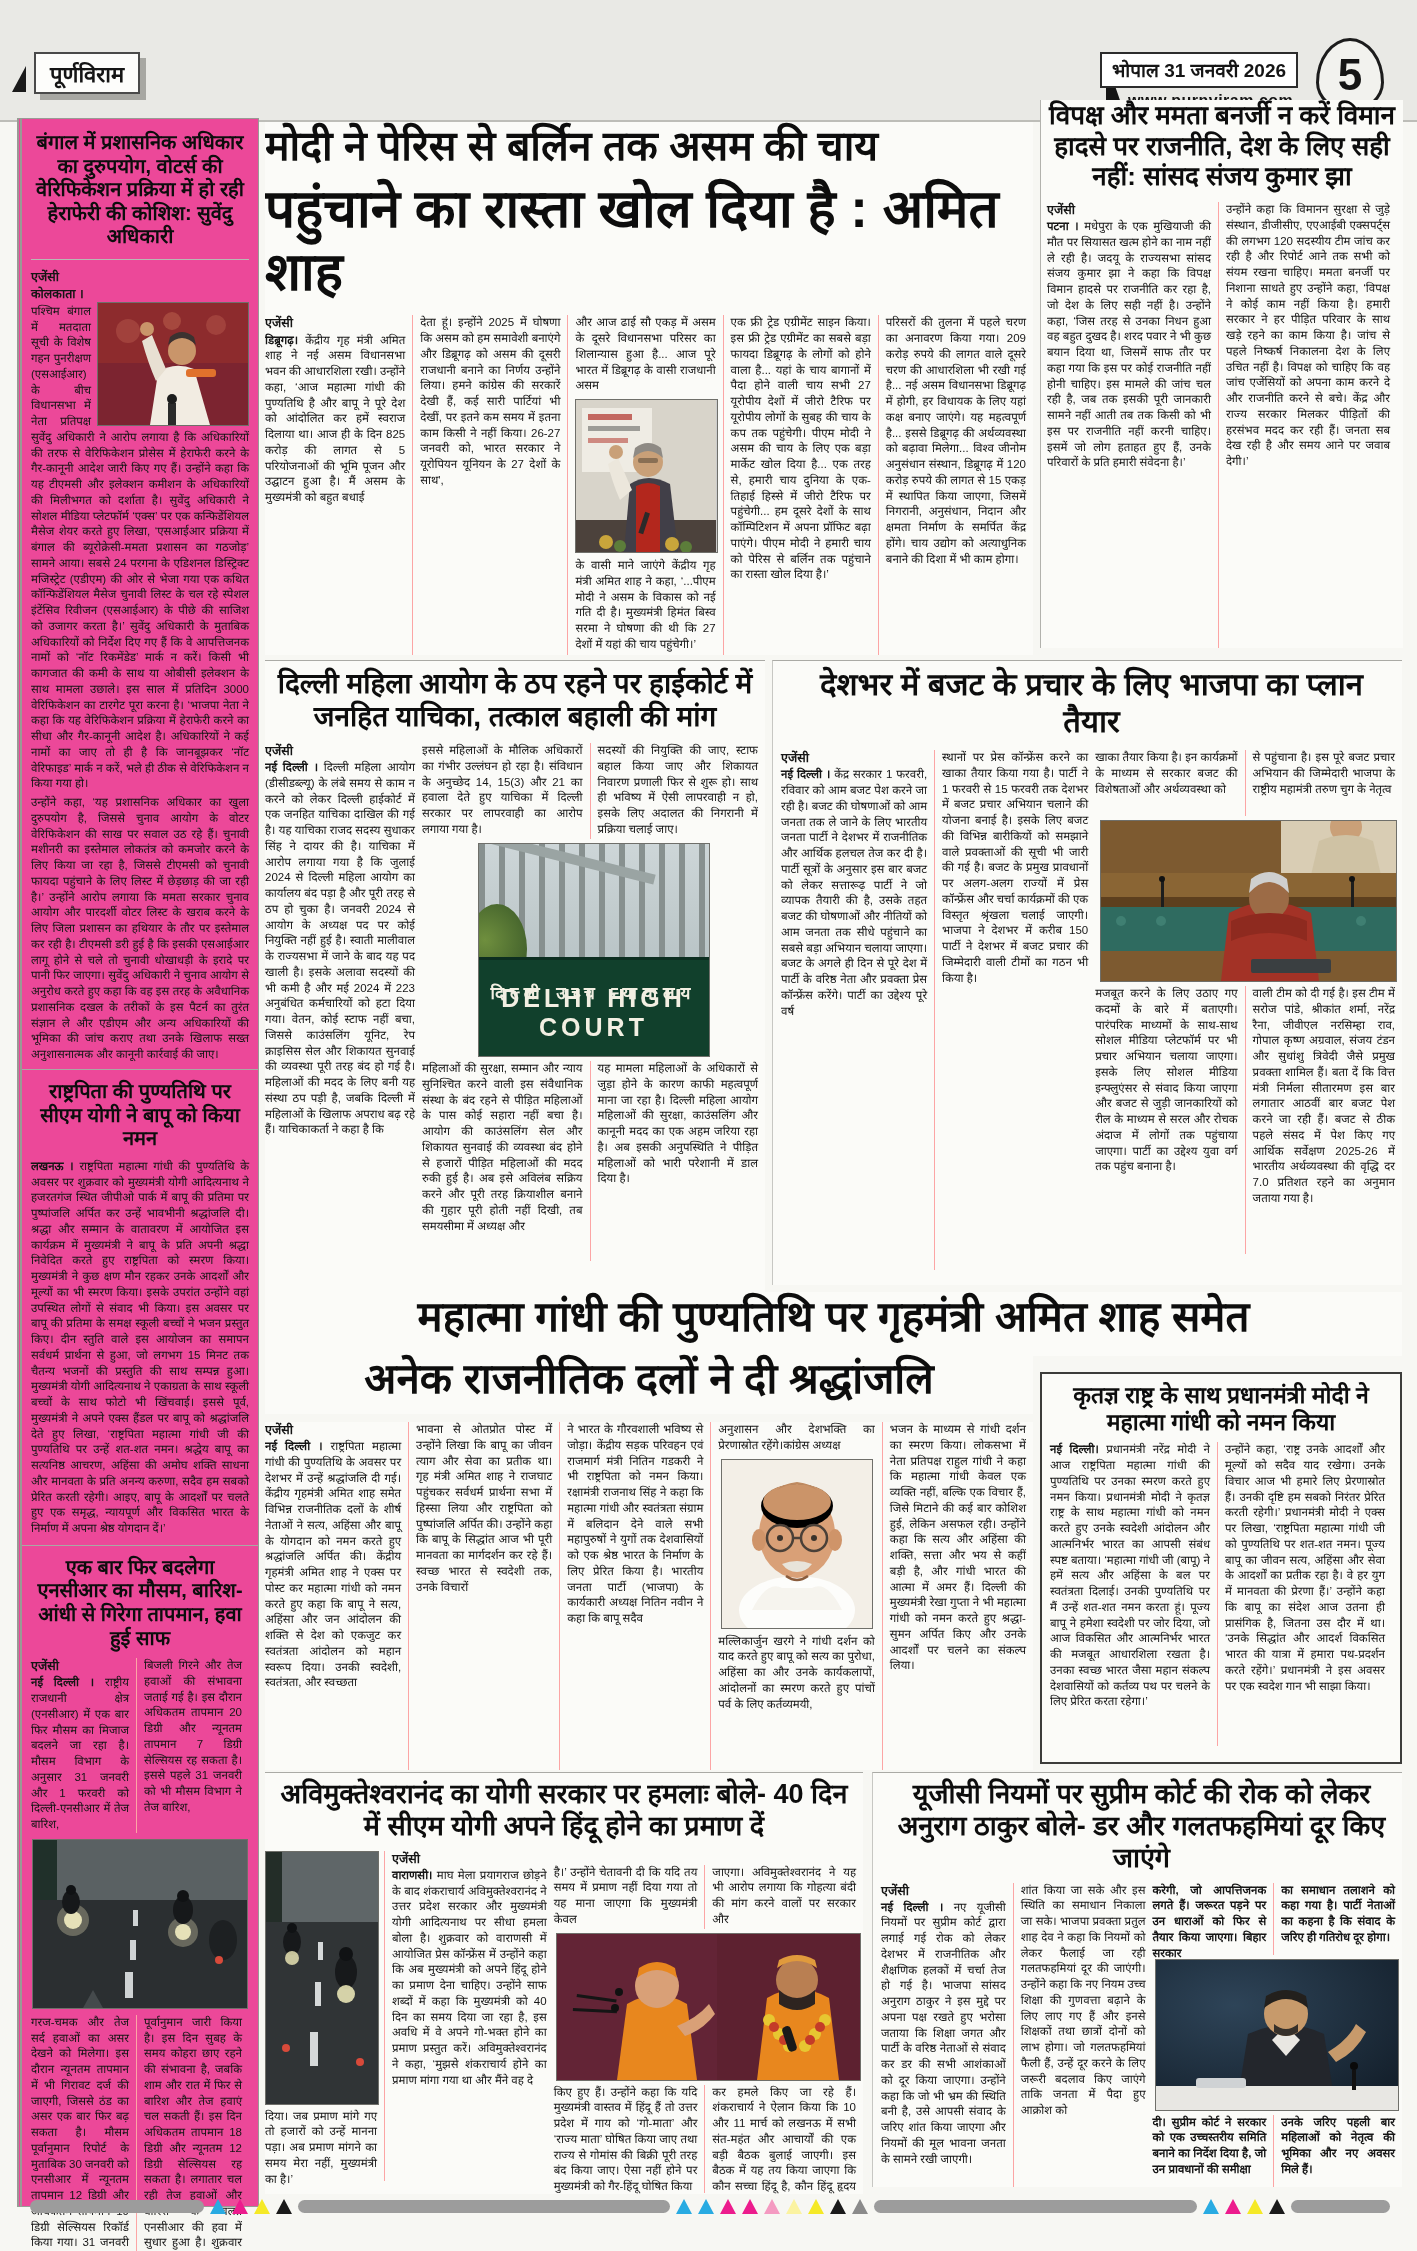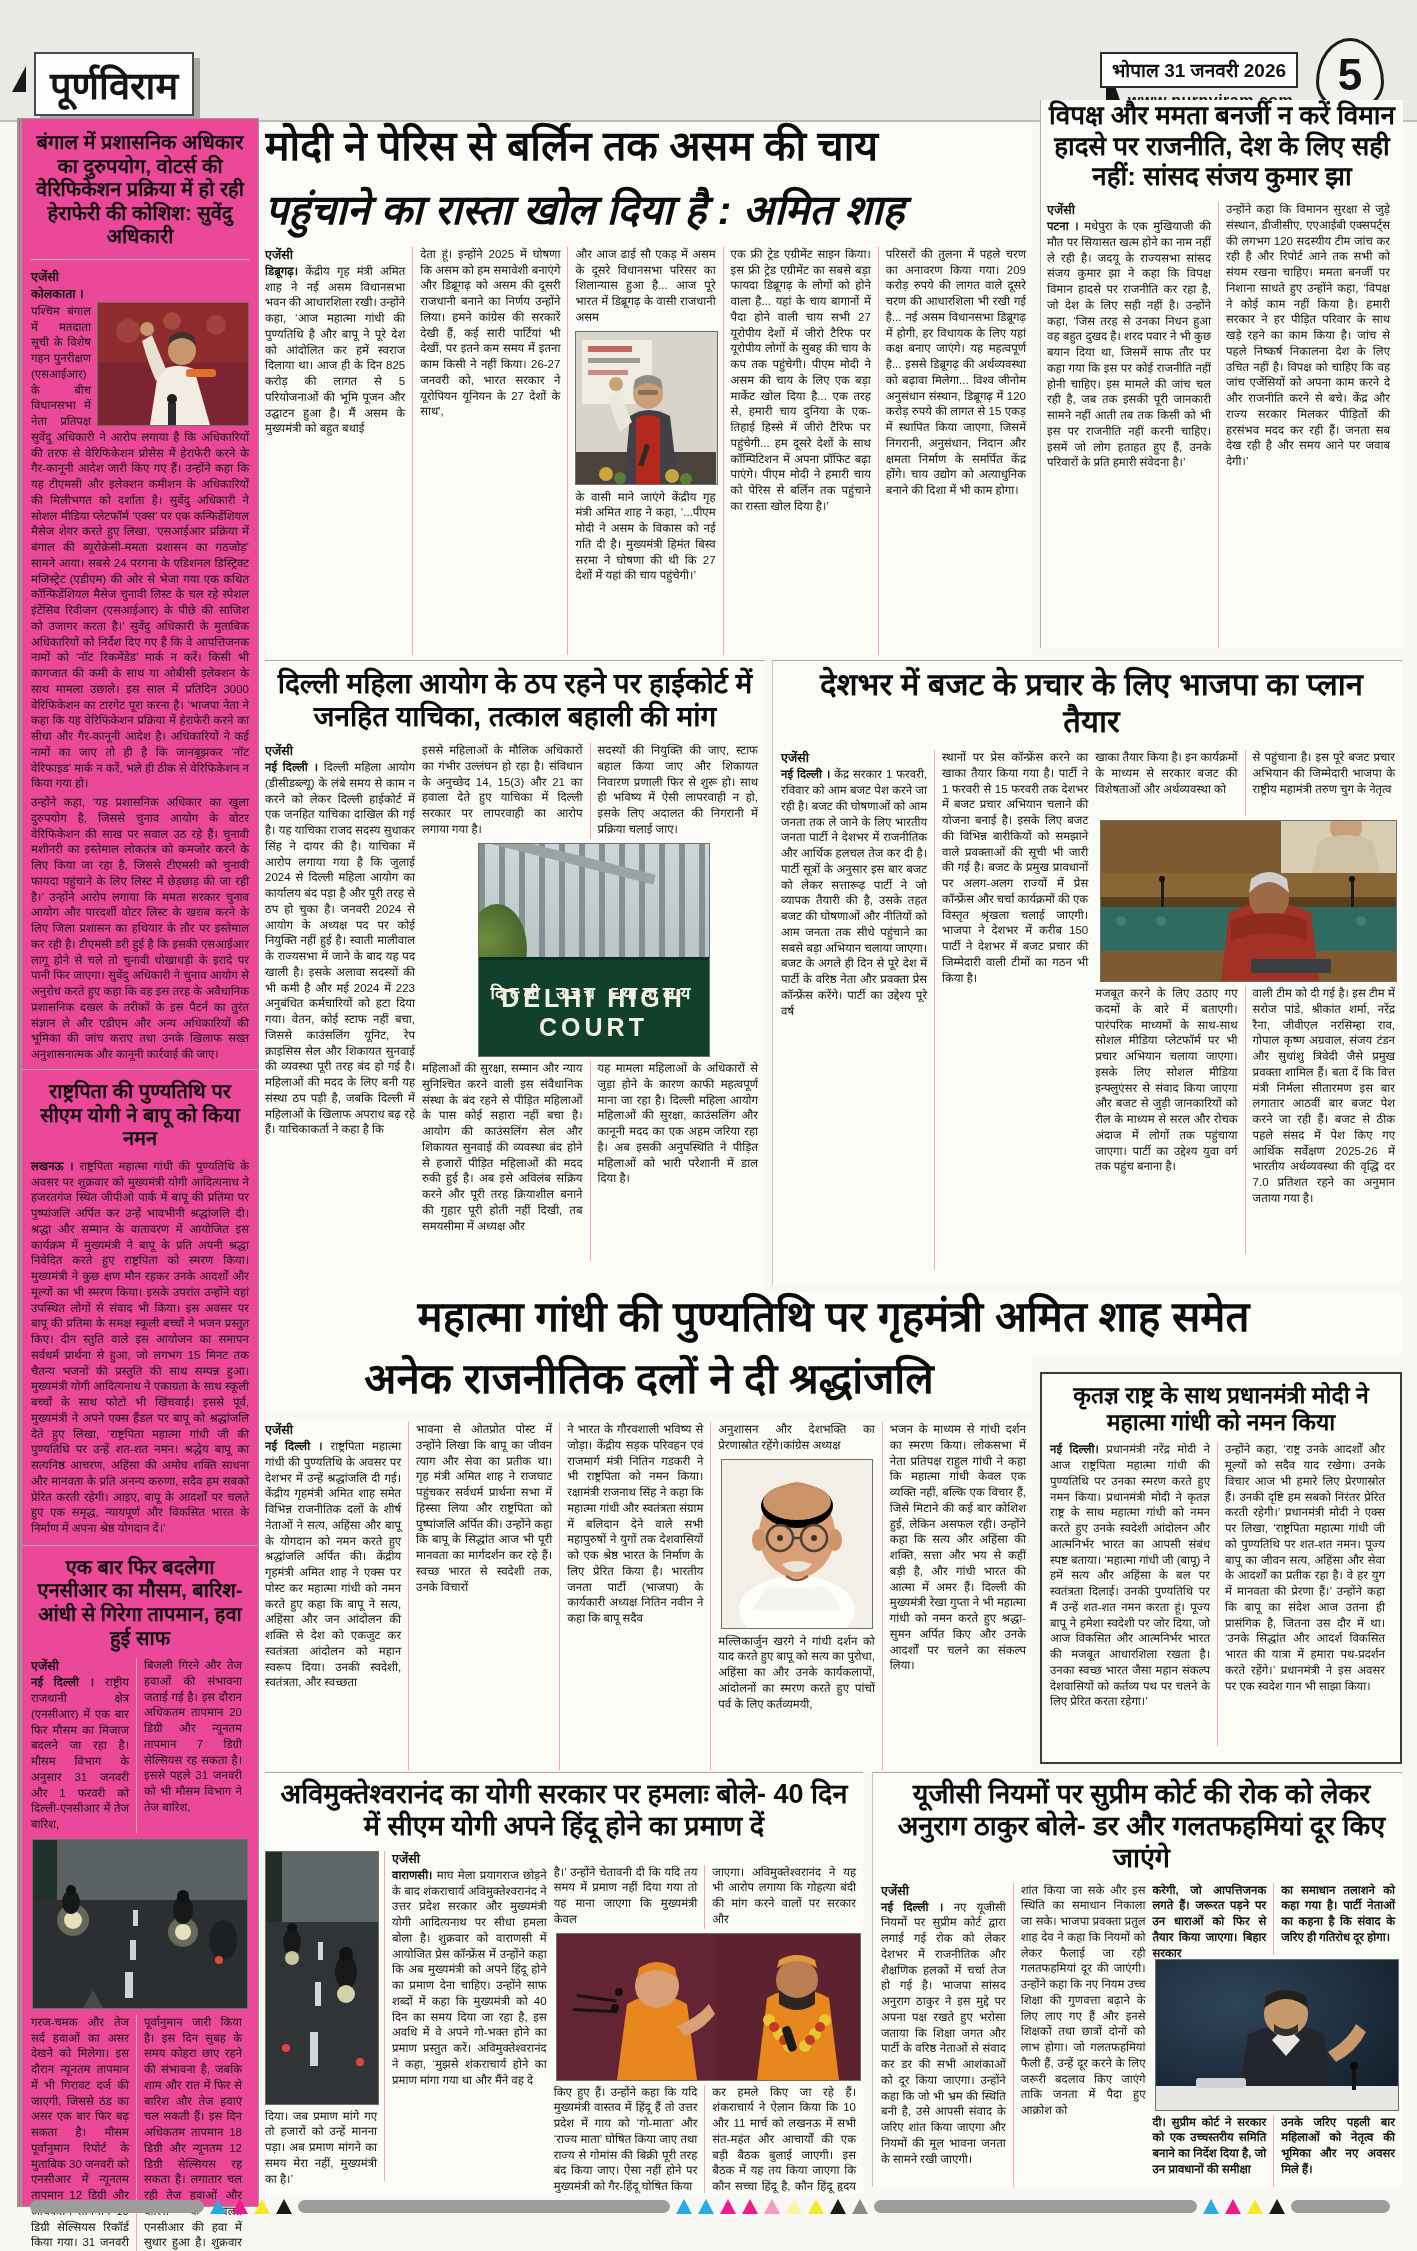--- a/index.html
+++ b/index.html
@@ -1,21 +1,21 @@
 <!DOCTYPE html>
 <html><head>
 <meta charset="utf-8">
 <style>
   html,body{margin:0;padding:0;background:#dededa;}
   .page{position:relative;width:1417px;height:2251px;margin:0 auto;background:#f7f7f3;
         font-family:"Liberation Sans","DejaVu Sans",sans-serif;color:#151515;overflow:hidden;}
   .topband{position:absolute;left:0;top:0;width:1417px;height:120px;background:#e9e9e5;border-bottom:2px solid #bdbdb8;}
   
   .logo-box{position:absolute;left:34px;top:52px;padding:4px 14px;background:#fdfdfb;border:2px solid #4a4a4a;
-            box-shadow:6px 6px 0 #a7a7a2;font-size:38px;font-weight:bold;}
+            box-shadow:6px 6px 0 #a7a7a2;font-size:22px;font-weight:bold;}
   .tri{width:0;height:0;position:absolute;}
   .tri-logo{left:12px;top:66px;border-left:14px solid transparent;border-right:0;border-bottom:26px solid #1a1a1a;}
   .banner-wrap{position:absolute;left:545px;top:28px;width:330px;height:86px;}
   .banner-back{position:absolute;left:18px;top:0;width:294px;height:70px;background:#111;
                clip-path:polygon(8% 0,92% 0,100% 100%,0 100%);}
   .banner-front{position:absolute;left:0;top:34px;width:330px;height:52px;background:#ececea;border-radius:26px;
                 display:flex;align-items:center;justify-content:center;font-size:31px;font-weight:bold;gap:6px;}
   .chev{display:inline-block;width:0;height:0;border-top:13px solid transparent;border-bottom:13px solid transparent;}
   .chev1{border-left:16px solid #8b8b8b;}
   .chev2{border-left:16px solid #161616;margin-left:-8px;margin-right:4px;}
@@ -136,21 +136,21 @@
       </div>
       <div class="cols">
         <div class="col body-sm">गरज-चमक और तेज सर्द हवाओं का असर देखने को मिलेगा। इस दौरान न्यूनतम तापमान में भी गिरावट दर्ज की जाएगी, जिससे ठंड का असर एक बार फिर बढ़ सकता है। मौसम पूर्वानुमान रिपोर्ट के मुताबिक 30 जनवरी को एनसीआर में न्यूनतम तापमान 12 डिग्री और अधिकतम तापमान 19 डिग्री सेल्सियस रिकॉर्ड किया गया। 31 जनवरी को मौसम और ज्यादा सक्रिय रहने का अनुमान है। दिन में घने कोहरे के साये होंगे, जबकि शाम और रात के समय गरज-चमक के साथ बारिश,</div>
         <div class="col body-sm">पूर्वानुमान जारी किया है। इस दिन सुबह के समय कोहरा छाए रहने की संभावना है, जबकि शाम और रात में फिर से बारिश और तेज हवाएं चल सकती हैं। इस दिन अधिकतम तापमान 18 डिग्री और न्यूनतम 12 डिग्री सेल्सियस रह सकता है। लगातार चल रही तेज हवाओं और बारिश के चलते एनसीआर की हवा में सुधार हुआ है। शुक्रवार को दिल्ली के ज्यादातर इलाकों का एक्यूआई येलो जोन में दर्ज किया गया। सबसे साफ इलाकों में सीआरआरआई, मथुरा रोड में एक्यूआई 188 (येलो जोन) रिकॉर्ड किया गया।</div>
       </div>
     </div>
   </div>
 
   <div class="art" style="left:265px;top:122px;width:768px;height:533px;">
     <div class="hl" style="font-size:41px;">मोदी ने पेरिस से बर्लिन तक असम की चाय</div>
-    <div class="hl" style="font-size:41px;margin-top:16px;font-style:italic;">पहुंचाने का रास्ता खोल दिया है : अमित शाह</div>
+    <div class="hl" style="font-size:53px;margin-top:8px;">पहुंचाने का रास्ता खोल दिया है : अमित शाह</div>
     <div class="cols" style="margin-top:12px;height:408px;">
       <div class="col body-sm">
         <span class="byline">एजेंसी</span><br>
         <span class="dl">डिब्रूगढ़।</span>
         <span>केंद्रीय गृह मंत्री अमित शाह ने नई असम विधानसभा भवन की आधारशिला रखी। उन्होंने कहा, ‘आज महात्मा गांधी की पुण्यतिथि है और बापू ने पूरे देश को आंदोलित कर हमें स्वराज दिलाया था। आज ही के दिन 825 करोड़ की लागत से 5 परियोजनाओं की भूमि पूजन और उद्घाटन हुआ है। मैं असम के मुख्यमंत्री को बहुत बधाई</span>
       </div>
       <div class="col body-sm">देता हूं। इन्होंने 2025 में घोषणा कि असम को हम समावेशी बनाएंगे और डिब्रूगढ़ को असम की दूसरी राजधानी बनाने का निर्णय उन्होंने लिया। हमने कांग्रेस की सरकारें देखी हैं, कई सारी पार्टियां भी देखीं, पर इतने कम समय में इतना काम किसी ने नहीं किया। 26-27 जनवरी को, भारत सरकार ने यूरोपियन यूनियन के 27 देशों के साथ',</div>
       <div class="col">
         <div class="body-sm">और आज ढाई सौ एकड़ में असम के दूसरे विधानसभा परिसर का शिलान्यास हुआ है... आज पूरे भारत में डिब्रूगढ़ के वासी राजधानी असम</div>
         <div class="photo" style="width:100%;height:152px;margin:5px 0;">

